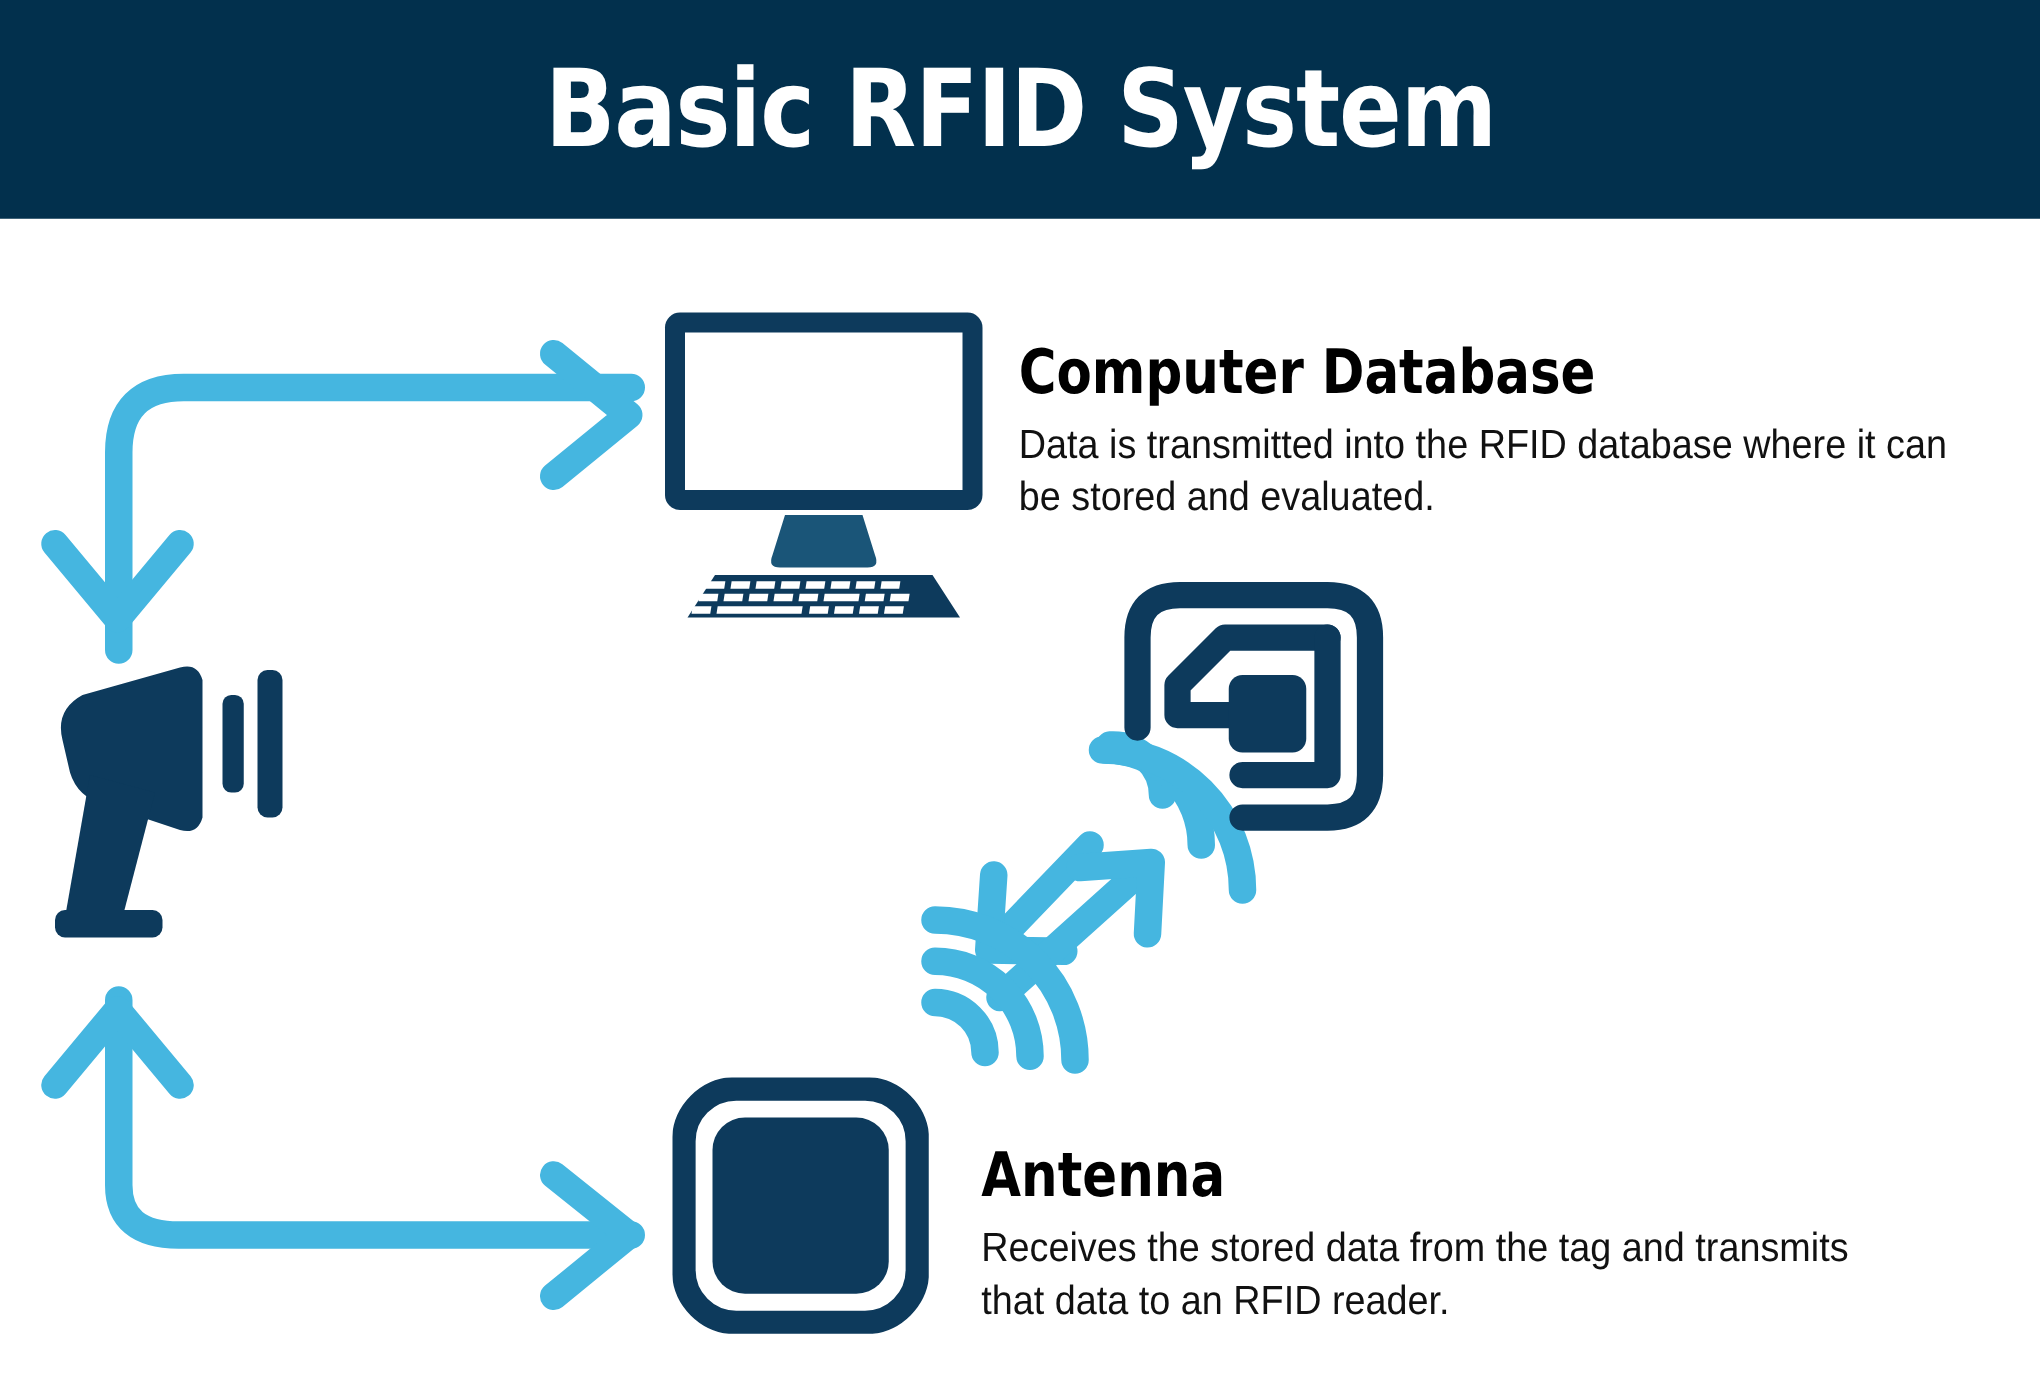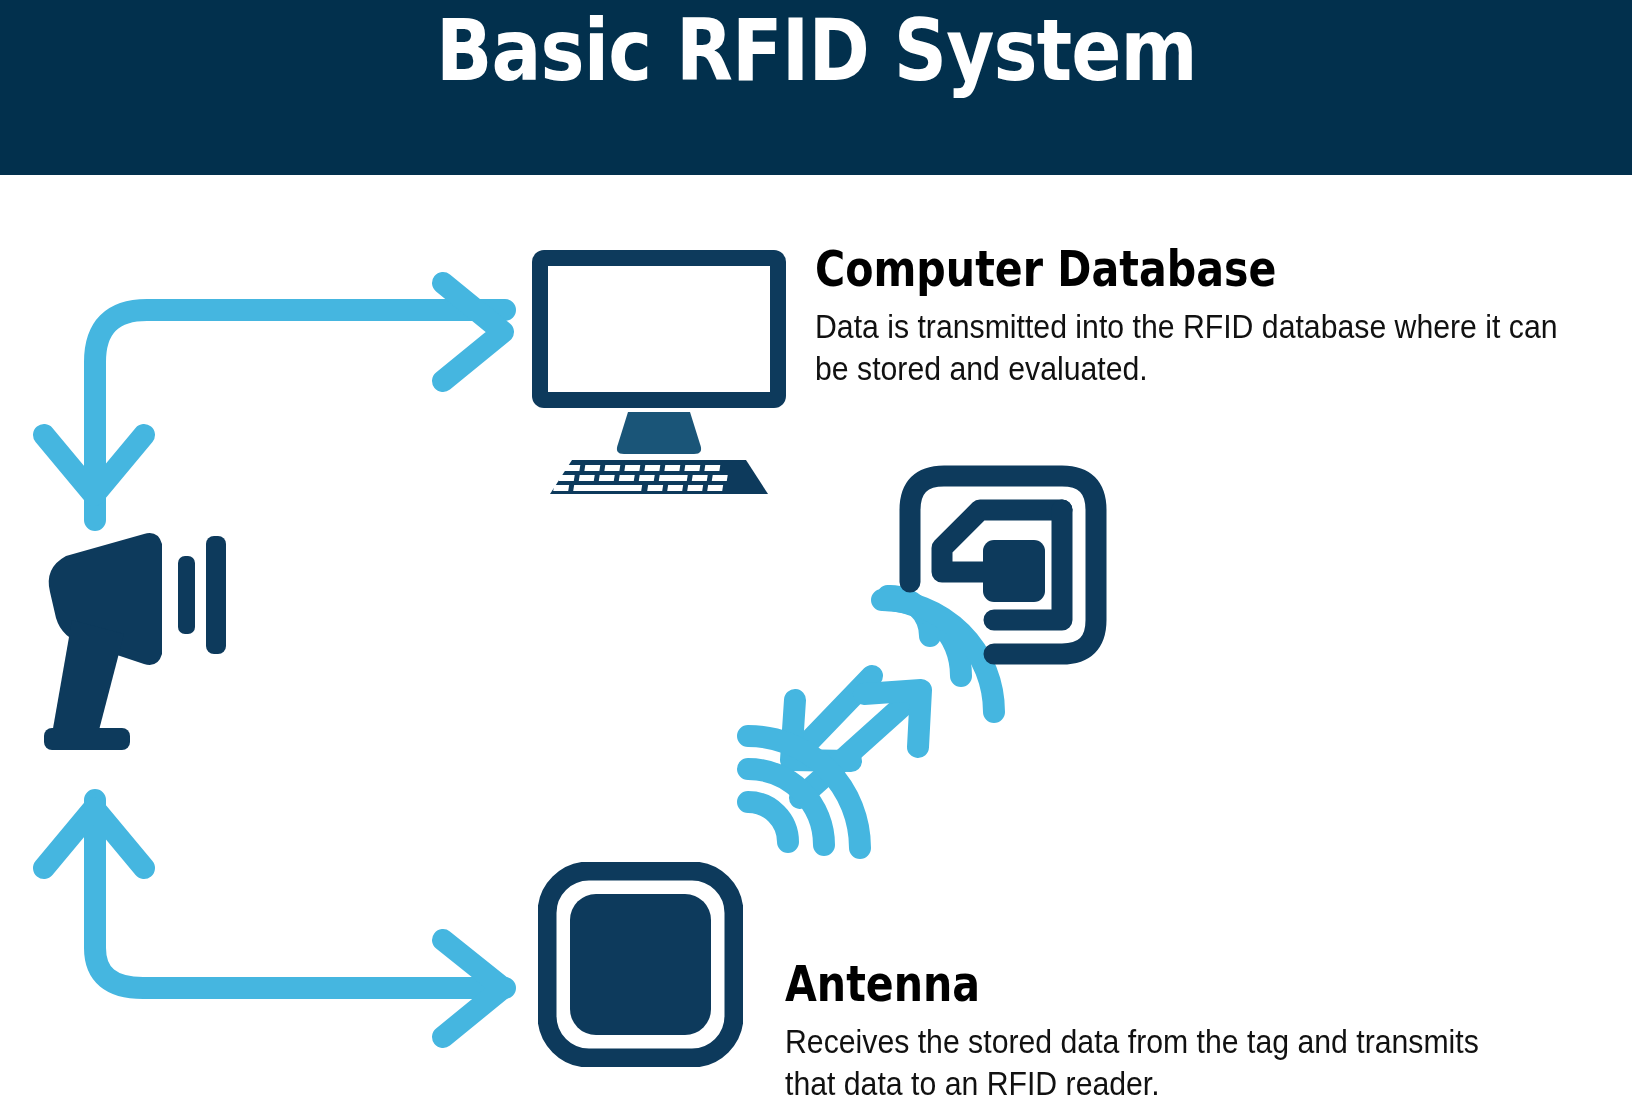--- a/index.html
+++ b/index.html
@@ -13,21 +13,21 @@
     position:relative;
     width:1632px; height:1117px;
     background:#ffffff;
   }
 
   
   #header {
     position:absolute; left:0; top:0;
     width:1632px; height:175px;
     background:#02304D;
-    display:flex; justify-content:center;
+    display:flex; align-items:center; justify-content:center;
   }
   #header-title {
     color:#ffffff;
     font-family:"DejaVu Sans", sans-serif;
     font-weight:bold;
     font-size:86px;
     letter-spacing:-1px;
     transform:scaleX(0.86);
     white-space:nowrap;
   }
@@ -46,36 +46,36 @@
   .blk-desc {
     font-family:"Liberation Sans", sans-serif;
     color:#111111;
     transform:scaleX(0.93);
     transform-origin:left top;
     line-height:1.28;
     font-weight:400;
   }
 
   
-  #db-text  { left:815px; top:244px; width:760px; }
+  #db-text  { left:815px; top:272px; width:760px; }
   #db-text .blk-title { font-size:49px; }
   #db-text .blk-desc  { font-size:32.5px; margin-top:12px; width:800px; }
 
   
   #tag-text { left:1160px; top:482px; width:470px; }
   #tag-text .blk-title { font-size:49px; }
   #tag-text .blk-desc  { font-size:32.5px; margin-top:12px; width:480px; }
 
   
   #rdr-text { left:290px; top:543px; width:520px; }
   #rdr-text .blk-title { font-size:49px; }
   #rdr-text .blk-desc  { font-size:32.5px; margin-top:12px; width:520px; }
 
   
-  #ant-text { left:785px; top:915px; width:760px;margin-top:44px; }
+  #ant-text { left:785px; top:915px; width:760px; }
   #ant-text .blk-title { font-size:49px; }
   #ant-text .blk-desc  { font-size:32.5px; margin-top:12px; width:780px; }
 
   
   .icon-wrap { position:absolute; }
   #icon-monitor { left:528px; top:246px;  width:262px; height:250px; }
   #icon-tag     { left:890px; top:462px;  width:240px; height:210px; }
   #icon-reader  { left:26px;  top:528px;  width:240px; height:230px; }
   #icon-antenna { left:538px; top:862px;  width:205px; height:205px; }
 

